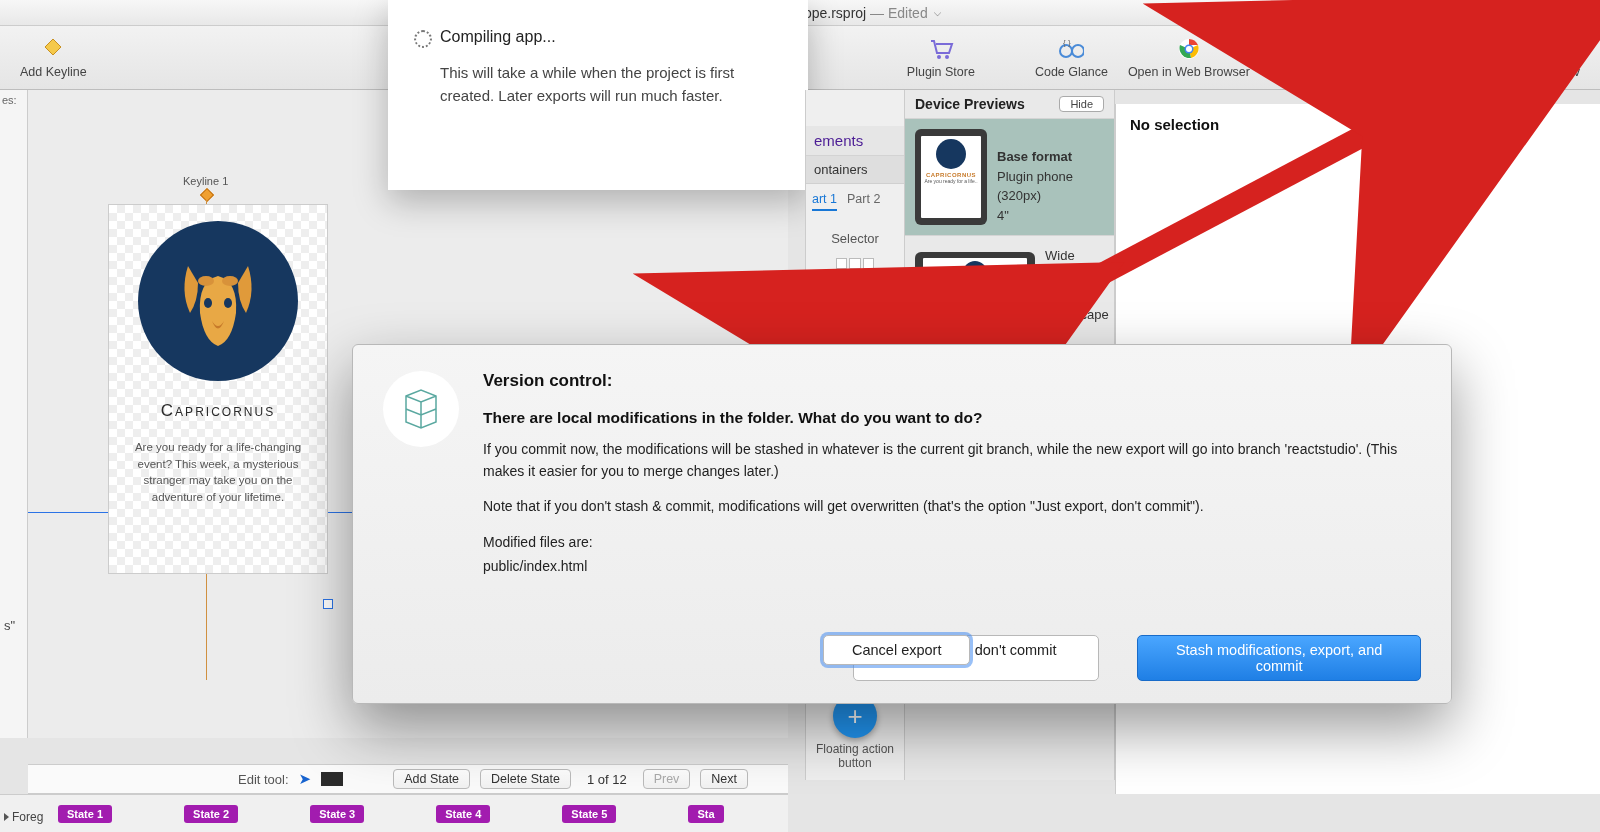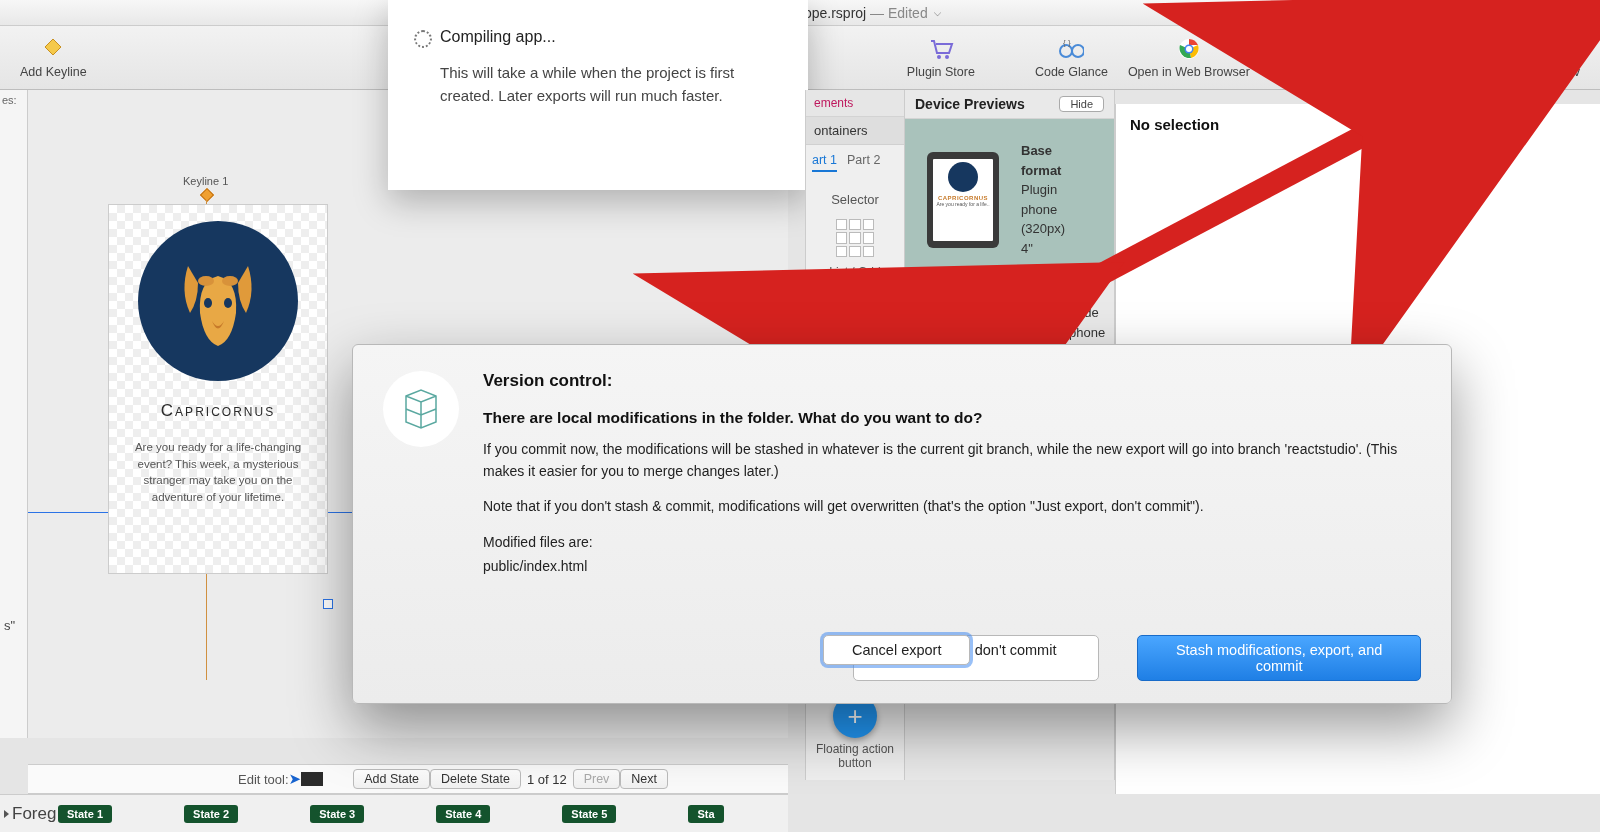--- a/index.html
+++ b/index.html
@@ -30,64 +30,64 @@
 .zodiac-name { font-size: 17px; letter-spacing: 2px; color: #2a2a2a; font-variant: small-caps; font-weight: 500; margin-bottom: 18px; }
 .zodiac-text { font-size: 11.5px; color: #555; line-height: 1.45; padding: 0 4px; }
 .sel-handle { position: absolute; width: 10px; height: 10px; border: 1px solid #2b73e6; background: #fff; right: -6px; bottom: -36px; }
 
 .compile-panel { position: absolute; top: 0px; left: 360px; width: 420px; height: 190px; background: #fff; box-shadow: 0 12px 32px rgba(0,0,0,.25); padding: 28px 26px; display: flex; gap: 8px; margin-left: 28px; }
 .spinner { width: 18px; height: 18px; border: 2px dotted #777; border-radius: 50%; margin-top: 2px; flex-shrink: 0; }
 .compile-title { font-size: 16px; color: #222; font-weight: 500; margin-bottom: 16px; }
 .compile-body { font-size: 15px; color: #444; line-height: 1.5; }
 
 .palette { position: absolute; top: 90px; left: 805px; width: 100px; background: #efefef; border-left: 1px solid #ccc; border-right: 1px solid #ccc; height: 690px; }
-.palette-head { font-size: 12px; color: #be185d; padding: 6px 8px; background: #e6e6e6; border-bottom: 1px solid #d3d3d3; }
+.palette-head { font-size: 15px; color: #4c1d95; padding: 6px 8px; background: #e6e6e6; border-bottom: 1px solid #d3d3d3; margin-top: 36px; }
 .palette-subhead { font-size: 13px; color: #333; padding: 6px 8px; background: #dedede; border-bottom: 1px solid #d0d0d0; font-weight: 500; }
 .part-tabs { display: flex; font-size: 12.5px; padding: 8px 6px; gap: 10px; }
 .part-tabs .active { color: #1877d6; border-bottom: 2px solid #1877d6; padding-bottom: 3px; }
 .part-tabs .inactive { color: #666; }
 .selector-label { text-align: center; font-size: 13px; color: #555; padding: 12px 0 6px; }
 .grid-icon { width: 38px; height: 38px; margin: 6px auto 0; display: grid; grid-template-columns: repeat(3,1fr); grid-template-rows: repeat(3,1fr); gap: 2px; }
 .grid-icon div { background: #fff; border: 1px solid #bbb; }
 .listgrid-label { text-align: center; font-size: 12px; color: #555; padding: 8px 0; }
 .fab-wrap { position: absolute; bottom: 10px; left: 0; right: 0; text-align: center; }
 .fab { width: 44px; height: 44px; border-radius: 50%; background: #2196f3; color: #fff; font-size: 26px; line-height: 44px; margin: 0 auto 4px; box-shadow: 0 3px 6px rgba(0,0,0,.3); }
 .fab-label { font-size: 12px; color: #555; }
 
 .device-panel { position: absolute; top: 90px; left: 905px; width: 210px; height: 690px; background: #e9e9e9; border-right: 1px solid #ccc; }
 .dp-head { display: flex; align-items: center; justify-content: space-between; padding: 6px 10px; background: #e9e9e9; }
 .dp-title { font-size: 14px; font-weight: 600; color: #222; }
 .hide-btn { font-size: 11px; padding: 1px 10px; border: 1px solid #aaa; border-radius: 4px; background: #fff; color: #444; }
-.dev-card { display: flex; gap: 22px; padding: 22px; border-top: 1px solid #d4d4d4; align-items: center; }
+.dev-card { display: flex; gap: 10px; padding: 10px; border-top: 1px solid #d4d4d4; align-items: flex-end; }
 .dev-card.active { background: #a9c2bb; }
 .dev-mock { width: 72px; height: 96px; background: #3a3a3a; border-radius: 6px; padding: 7px 6px; flex-shrink: 0; }
 .dev-screen { width: 100%; height: 100%; background: #fff; border-radius: 1px; display: flex; flex-direction: column; align-items: center; padding: 3px; }
 .dev-mini-circle { width: 30px; height: 30px; border-radius: 50%; background: #16375f; margin-bottom: 3px; }
 .dev-mini-text { font-size: 5px; color: #555; }
 .dev-mock.landscape { width: 120px; height: 72px; padding: 6px 8px; }
 .dev-info { font-size: 13px; color: #333; line-height: 1.5; }
 .dev-info .bold { font-weight: 600; }
 .dev-big { margin: 10px; }
 .dev-big .dev-mock { width: 180px; height: 240px; }
 .dev-big .dev-screen { padding: 6px; }
 
 .props-panel { position: absolute; top: 104px; left: 1115px; right: 0; height: 690px; background: #fff; border-left: 1px solid #ccc; padding: 12px 14px; }
 .props-title { font-size: 15px; font-weight: 700; color: #111; }
 
-.bottom-bar { position: absolute; bottom: 38px; left: 28px; width: 760px; height: 30px; background: #fafafa; border-top: 1px solid #ccc; border-bottom: 1px solid #ccc; display: flex; align-items: center; padding: 0 10px; font-size: 13px; color: #444; }
+.bottom-bar { position: absolute; bottom: 38px; left: 28px; width: 760px; height: 30px; background: #fafafa; border-top: 1px solid #ccc; border-bottom: 1px solid #ccc; display: flex; align-items: center; gap: 10px; padding: 0 10px; font-size: 13px; color: #444; }
 .bottom-bar .lbl { color: #555; margin-left: 200px; }
 .bottom-bar .cursor-icon { color: #1763cf; font-size: 15px; }
 .bottom-bar .placeholder-icon { width: 22px; height: 14px; background: #2b2b2b; }
 .mini-btn { padding: 2px 10px; border: 1px solid #bbb; border-radius: 4px; background: linear-gradient(#fff,#f0f0f0); font-size: 12.5px; color: #333; }
 .mini-btn.disabled { color: #aaa; }
 .counter { font-size: 13px; color: #333; padding: 0 6px; }
 
 .states-row { position: absolute; bottom: 0; left: 0; width: 788px; height: 38px; background: #f0f0f0; border-top: 1px solid #ccc; display: flex; align-items: center; gap: 72px; padding-left: 58px; }
-.state-chip { background: #14532d; color: #fff; font-size: 11px; font-weight: 600; padding: 3px 9px; border-radius: 3px; }
-.foreg-label { position: absolute; left: 4px; bottom: 8px; font-size: 17px; color: #444; display: flex; align-items: center; gap: 3px; }
+.state-chip { background: #a21caf; color: #fff; font-size: 11px; font-weight: 600; padding: 3px 9px; border-radius: 3px; }
+.foreg-label { position: absolute; left: 4px; bottom: 8px; font-size: 12px; color: #444; display: flex; align-items: center; gap: 3px; }
 .tri { width: 0; height: 0; border-top: 4px solid transparent; border-bottom: 4px solid transparent; border-left: 5px solid #555; }
 .es-label { position: absolute; left: 2px; top: 618px; font-size: 13px; color: #444; }
 
 .dialog { position: absolute; top: 344px; left: 352px; width: 1100px; height: 360px; background: linear-gradient(#f5f5f5,#ececec); border: 1px solid #b8b8b8; border-radius: 6px; box-shadow: 0 24px 60px rgba(0,0,0,.4); padding: 26px 30px; display: flex; gap: 24px; z-index: 100; }
 .dialog-icon { width: 76px; height: 76px; border-radius: 50%; background: #fff; display: flex; align-items: center; justify-content: center; flex-shrink: 0; }
 .dialog-body { flex: 1; }
 .dialog-h1 { font-size: 17px; font-weight: 700; color: #111; margin-bottom: 18px; }
 .dialog-h2 { font-size: 15.5px; font-weight: 700; color: #111; margin-bottom: 12px; }
 .dialog-p { font-size: 14px; color: #222; line-height: 1.55; margin-bottom: 14px; }
 .dialog-buttons { position: absolute; bottom: 22px; left: 500px; right: 30px; display: flex; gap: 38px; }

